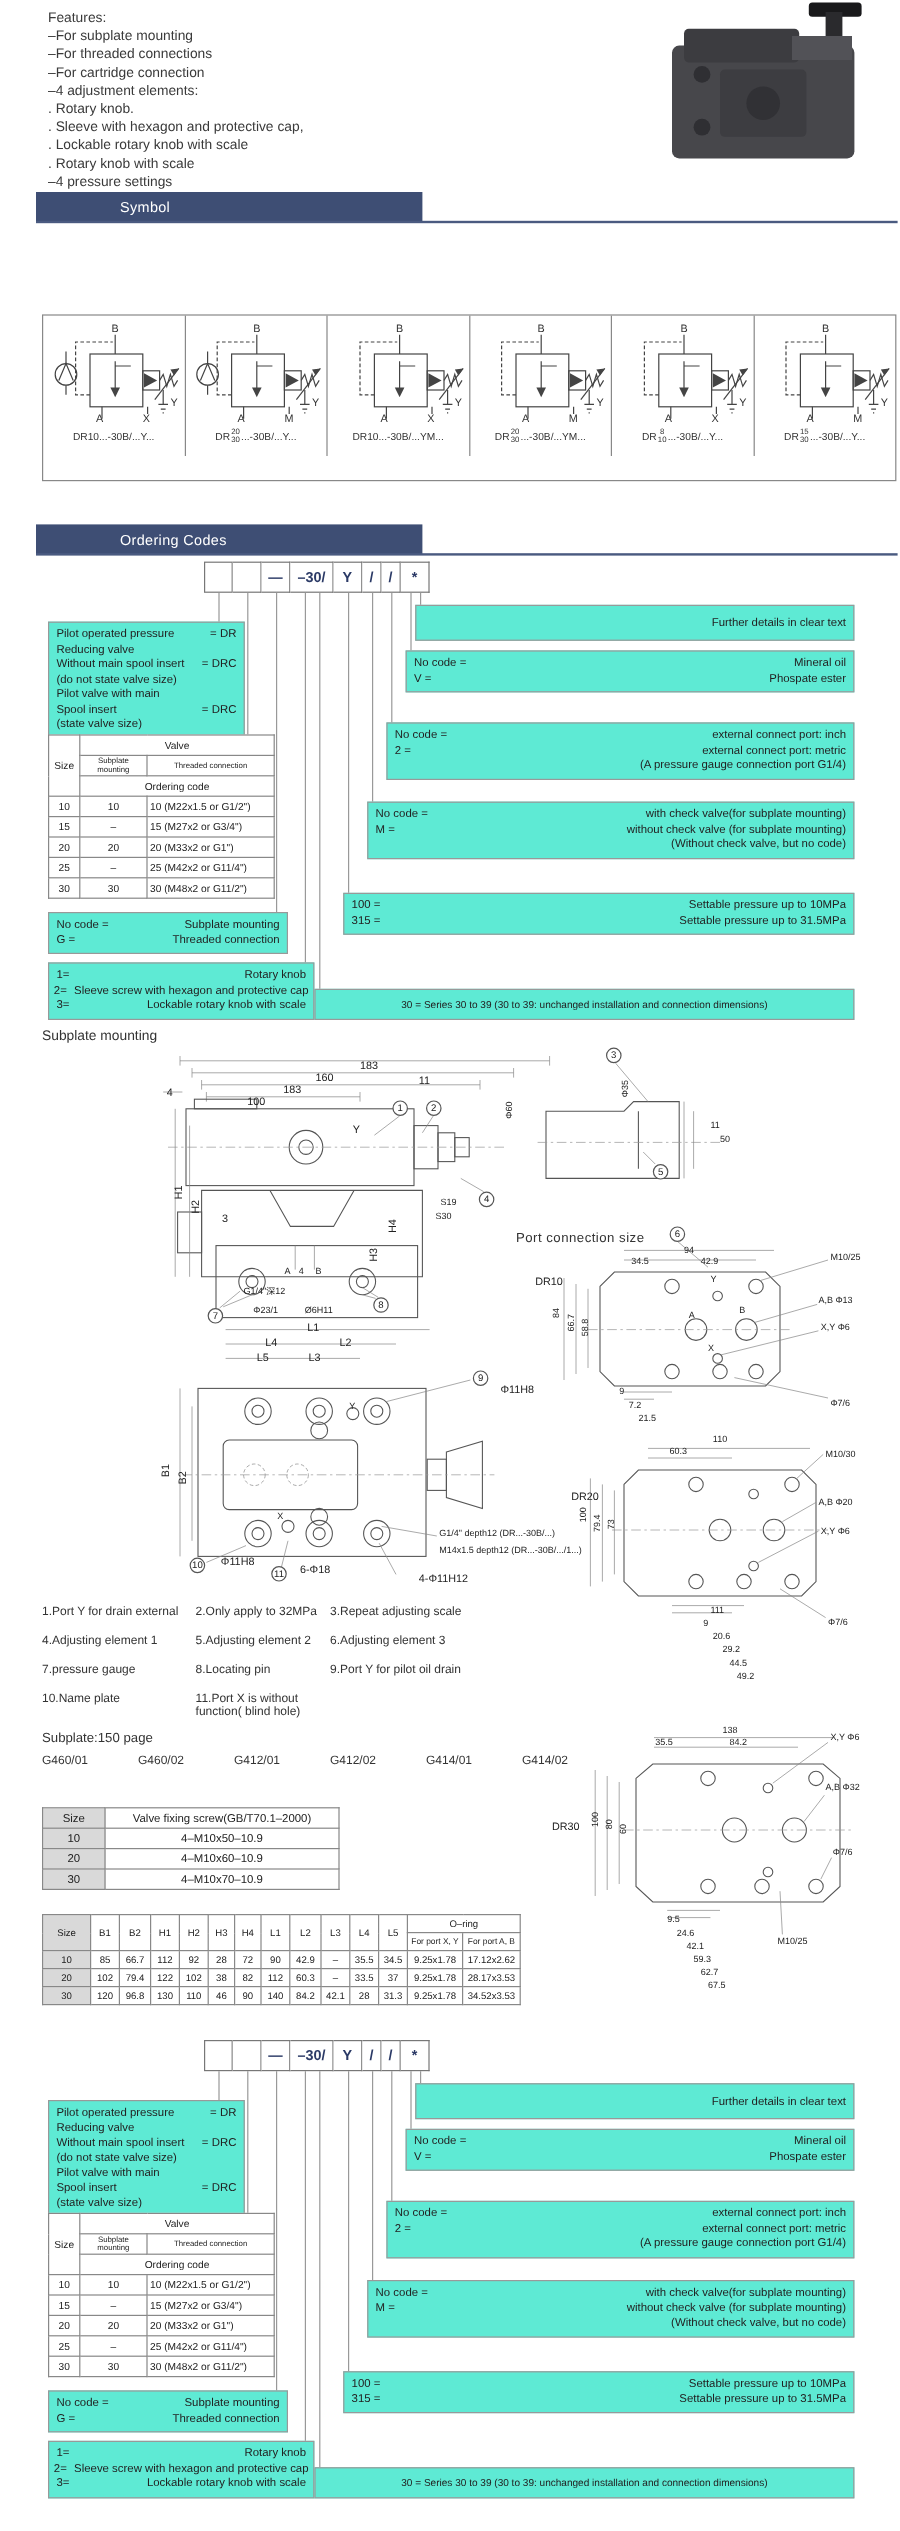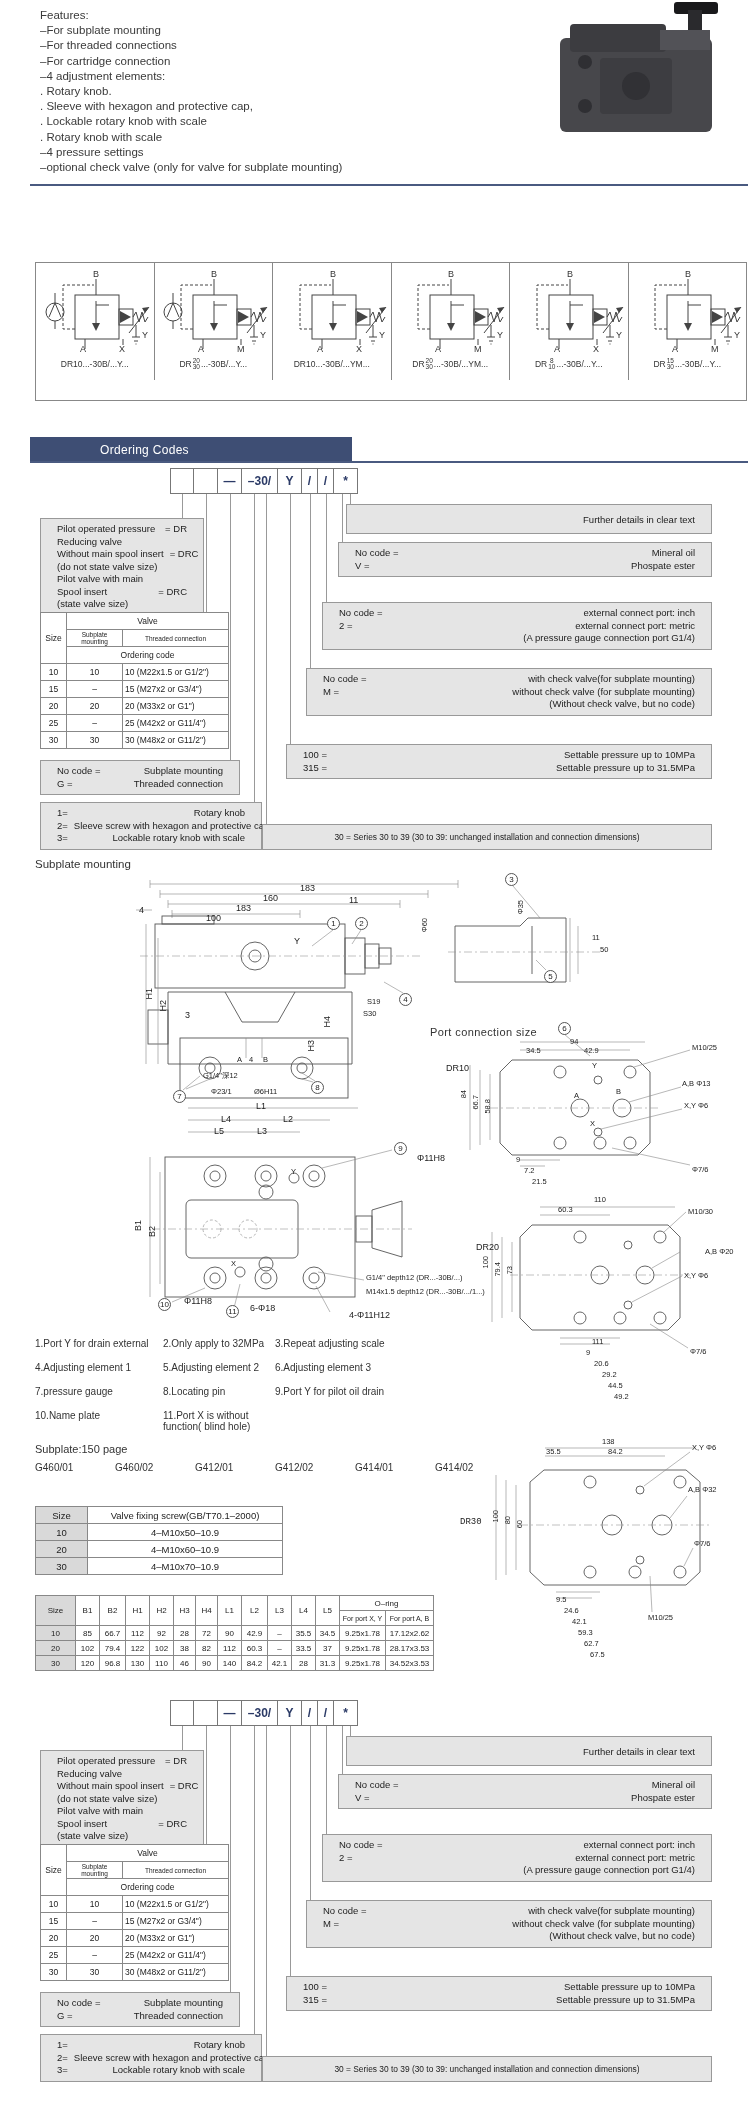--- a/index.html
+++ b/index.html
@@ -20,22 +20,22 @@
 .symsvg{width:112px;height:88px;margin:2px auto 0}
 .st{font-size:9px;fill:#333;font-family:"Liberation Sans",sans-serif}
 .symcap{height:22px;text-align:center;font-size:8.5px;color:#333;display:flex;align-items:center;justify-content:center;gap:1px;white-space:nowrap}
 .ss{display:inline-flex;flex-direction:column;font-size:6.5px;line-height:6.5px}
 
 .ocsec{position:absolute;left:0;width:750px;height:420px}
 .cells{position:absolute;left:170px;top:28px;display:flex;height:26px}
 .cell{border:1px solid #777;border-left:none;color:#2b3a66;font-weight:bold;font-size:12px;display:flex;align-items:center;justify-content:center;background:#fff}
 .cell:first-child{border-left:1px solid #777}
 .vline{position:absolute;width:1px;background:#999}
-.obox{position:absolute;border:1px solid #999;font-size:9.5px;padding:4px 16px;color:#222;background:#e5e5e5}
-.kv-row{display:flex;justify-content:space-between;line-height:12.5px;gap:6px;white-space:nowrap}
+.obox{position:absolute;border:1px solid #999;font-size:9.5px;padding:4px 6px;color:#222;background:#5eead4}
+.kv-row{display:flex;justify-content:center;line-height:12.5px;gap:6px;white-space:nowrap}
 .kv-k{text-align:left}.kv-v{text-align:right;flex:1}
 .b-left{left:40px;top:78px;width:164px}
 .b-mount{left:40px;top:320px;width:200px}
 .b-adjust{left:40px;top:362px;width:222px}
 .b-series{left:262px;top:384px;width:450px;height:26px;display:flex;align-items:center;justify-content:center;font-size:8.4px;white-space:nowrap}
 .b-further{left:346px;top:64px;width:366px;height:30px;display:flex;align-items:center;justify-content:flex-end}
 .b-fluid{left:338px;top:102px;width:374px}
 .b-port{left:322px;top:162px;width:390px}
 .b-check{left:306px;top:228px;width:406px}
 .b-press{left:286px;top:304px;width:426px}
@@ -94,20 +94,23 @@
     <rect x="148" y="10" width="14" height="28" fill="#2a2a2d"></rect>
     <rect x="20" y="38" width="152" height="94" rx="6" fill="#47474b"></rect>
     <rect x="30" y="24" width="96" height="28" rx="4" fill="#3c3c40"></rect>
     <rect x="120" y="30" width="50" height="20" fill="#525257"></rect>
     <circle cx="45" cy="62" r="7" fill="#2f2f33"></circle>
       <circle cx="45" cy="106" r="7" fill="#2f2f33"></circle>
     <rect x="60" y="58" width="72" height="56" rx="4" fill="#3d3d41"></rect>
     <circle cx="96" cy="86" r="14" fill="#313135"></circle>
   </svg>
 
+  <div class="bar" style="top:160px">
+      <span>Symbol</span>
+    </div>
   <div class="rule" style="top:184px"></div>
 
   <div class="symtab">
     <div class="symcells">
         <div class="symcell">
           <svg class="symsvg" viewBox="0 0 112 88">
             <text x="54" y="12" class="st">B</text>
             <path d="M57 14 V30" stroke="#444" fill="none" stroke-width="1"></path>
             <rect x="36" y="30" width="44" height="44" stroke="#444" fill="none" stroke-width="1"></rect>
             <path d="M57 36 V60 M57 40 H70" stroke="#444" fill="none" stroke-width="1"></path>
@@ -612,30 +615,30 @@
       <span class="lbl small" style="left: 516px; top: 296px;">9</span>
       <span class="lbl small" style="left: 524px; top: 307px;">7.2</span>
       <span class="lbl small" style="left: 532px; top: 318px;">21.5</span>
       <span class="lbl" style="left: 476px; top: 383px;">DR20</span>
       <span class="lbl small" style="left: 594px; top: 336px;">110</span>
       <span class="lbl small" style="left: 558px; top: 346px;">60.3</span>
       <span class="lbl vert small" style="left: 482px; top: 396px;">100</span>
       <span class="lbl vert small" style="left: 494px; top: 402px;">79.4</span>
       <span class="lbl vert small" style="left: 506px; top: 406px;">73</span>
       <span class="lbl small" style="left: 688px; top: 348px;">M10/30</span>
-      <span class="lbl small" style="left: 682px; top: 388px; margin-left: 23px;">A,B Φ20</span>
+      <span class="lbl small" style="left: 682px; top: 388px;">A,B Φ20</span>
       <span class="lbl small" style="left: 684px; top: 412px;">X,Y Φ6</span>
       <span class="lbl small" style="left: 690px; top: 488px;">Φ7/6</span>
       <span class="lbl small" style="left: 592px; top: 478px;">111</span>
       <span class="lbl small" style="left: 586px; top: 489px;">9</span>
       <span class="lbl small" style="left: 594px; top: 500px;">20.6</span>
       <span class="lbl small" style="left: 602px; top: 511px;">29.2</span>
       <span class="lbl small" style="left: 608px; top: 522px;">44.5</span>
       <span class="lbl small" style="left: 614px; top: 533px;">49.2</span>
-      <span class="lbl" style="left: 460px; top: 658px; font-family: Liberation Mono, monospace;">DR30</span>
+      <span class="lbl" style="left: 460px; top: 658px;">DR30</span>
       <span class="lbl small" style="left: 602px; top: 578px;">138</span>
       <span class="lbl small" style="left: 546px; top: 588px;">35.5</span>
       <span class="lbl small" style="left: 608px; top: 588px;">84.2</span>
       <span class="lbl vert small" style="left: 492px; top: 650px;">100</span>
       <span class="lbl vert small" style="left: 504px; top: 656px;">80</span>
       <span class="lbl vert small" style="left: 516px; top: 660px;">60</span>
       <span class="lbl small" style="left: 692px; top: 584px;">X,Y Φ6</span>
       <span class="lbl small" style="left: 688px; top: 626px;">A,B Φ32</span>
       <span class="lbl small" style="left: 694px; top: 680px;">Φ7/6</span>
       <span class="lbl small" style="left: 556px; top: 736px;">9.5</span>

